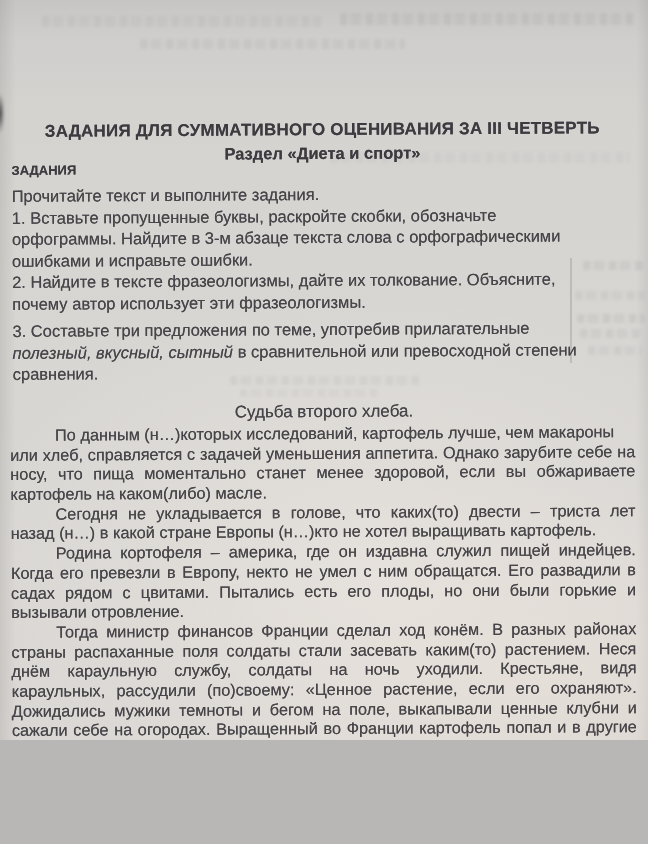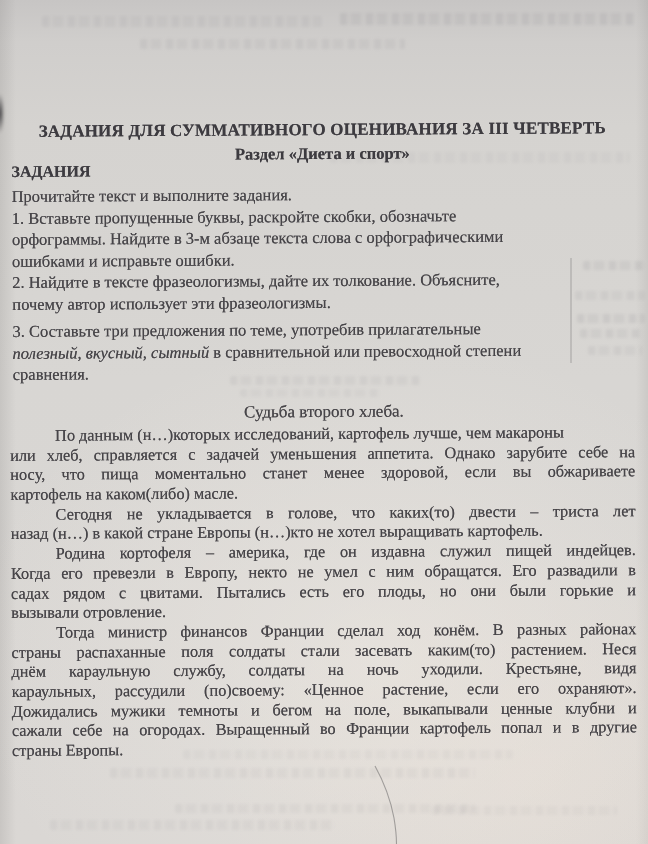--- a/index.html
+++ b/index.html
@@ -1,32 +1,32 @@
 <!DOCTYPE html>
 <html><head>
 <meta charset="utf-8">
 <style>
   html,body{margin:0;padding:0;background:#b9b7b5;}
   .page{
-    position:relative;width:648px;height:844px;overflow:hidden;
-    font-family:Liberation Serif, serif;
+    position:relative;width:648px;height:740px;overflow:hidden;
+    font-family:Liberation Sans, sans-serif;
     background:
       radial-gradient(90% 55% at 58% 78%, rgba(240,235,228,0.50), rgba(240,235,228,0) 70%),
       radial-gradient(70% 40% at 82% 92%, rgba(236,224,213,0.40), rgba(236,224,213,0) 70%),
       linear-gradient(90deg, rgba(100,98,96,0.15) 0px, rgba(100,98,96,0) 16px),
       linear-gradient(270deg, rgba(100,98,96,0.11) 0px, rgba(100,98,96,0) 12px),
       linear-gradient(180deg, #c7c5c4 0%, #d0cecc 5%, #d5d3d0 15%, #d8d6d3 45%, #dad7d4 100%);
   }
   .content{position:absolute;inset:0;transform:rotate(-0.35deg);transform-origin:324px 420px;color:#474549;}
   .soft{text-shadow:0 0 0.6px rgba(70,68,72,0.85);}
   .title1{position:absolute;top:120px;left:0;right:0;text-align:center;
     font-weight:bold;font-size:17px;letter-spacing:0.2px;color:#3d3b40;}
   .title2{position:absolute;top:144px;left:0;right:0;text-align:center;
     font-weight:bold;font-size:16.5px;color:#3d3b40;}
-  .secthead{position:absolute;top:161px;left:13px;font-weight:bold;font-size:16px;color:#3d3b40;}
+  .secthead{position:absolute;top:161px;left:13px;font-weight:bold;font-size:13px;color:#3d3b40;}
   .tasks{position:absolute;top:184px;left:13px;width:618px;font-size:16.5px;}
   .tline{line-height:21.5px;height:21.5px;white-space:nowrap;}
   .tline.gap{margin-top:6px;}
   .it{font-style:italic;}
   .storytitle{position:absolute;top:402px;left:0;right:0;text-align:center;font-size:17px;}
   .story{position:absolute;top:424px;left:10px;width:625px;font-size:16.3px;}
   .sline{height:19.7px;line-height:19.7px;text-align:justify;text-align-last:justify;}
   .sline.last{text-align:left;text-align-last:left;}
   .sline.ind{padding-left:45px;}
   .ghost{

